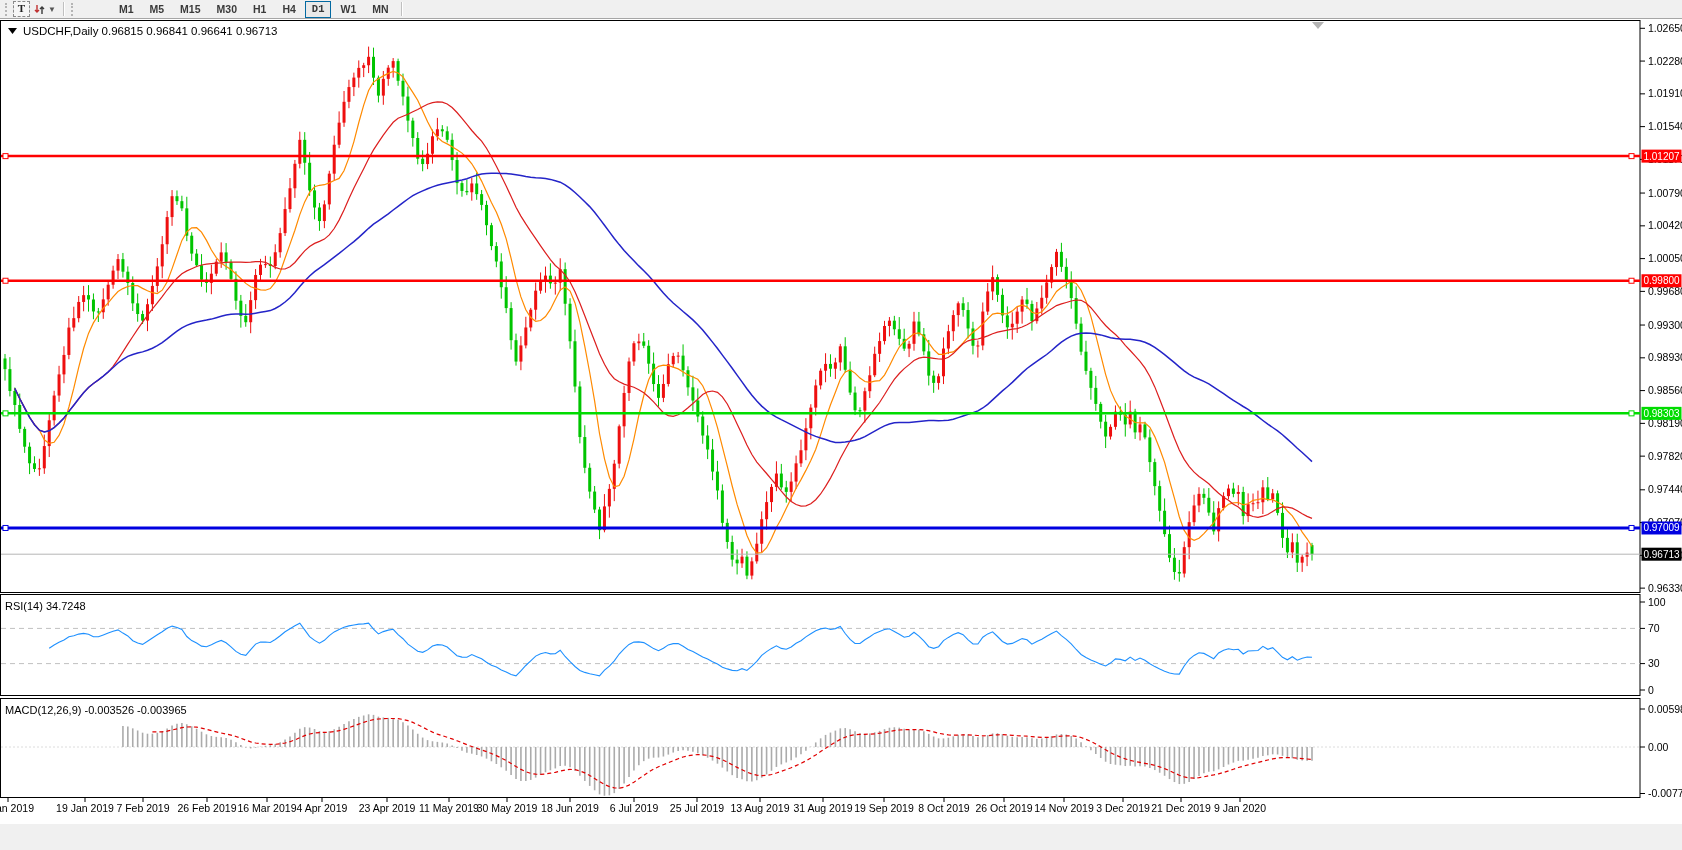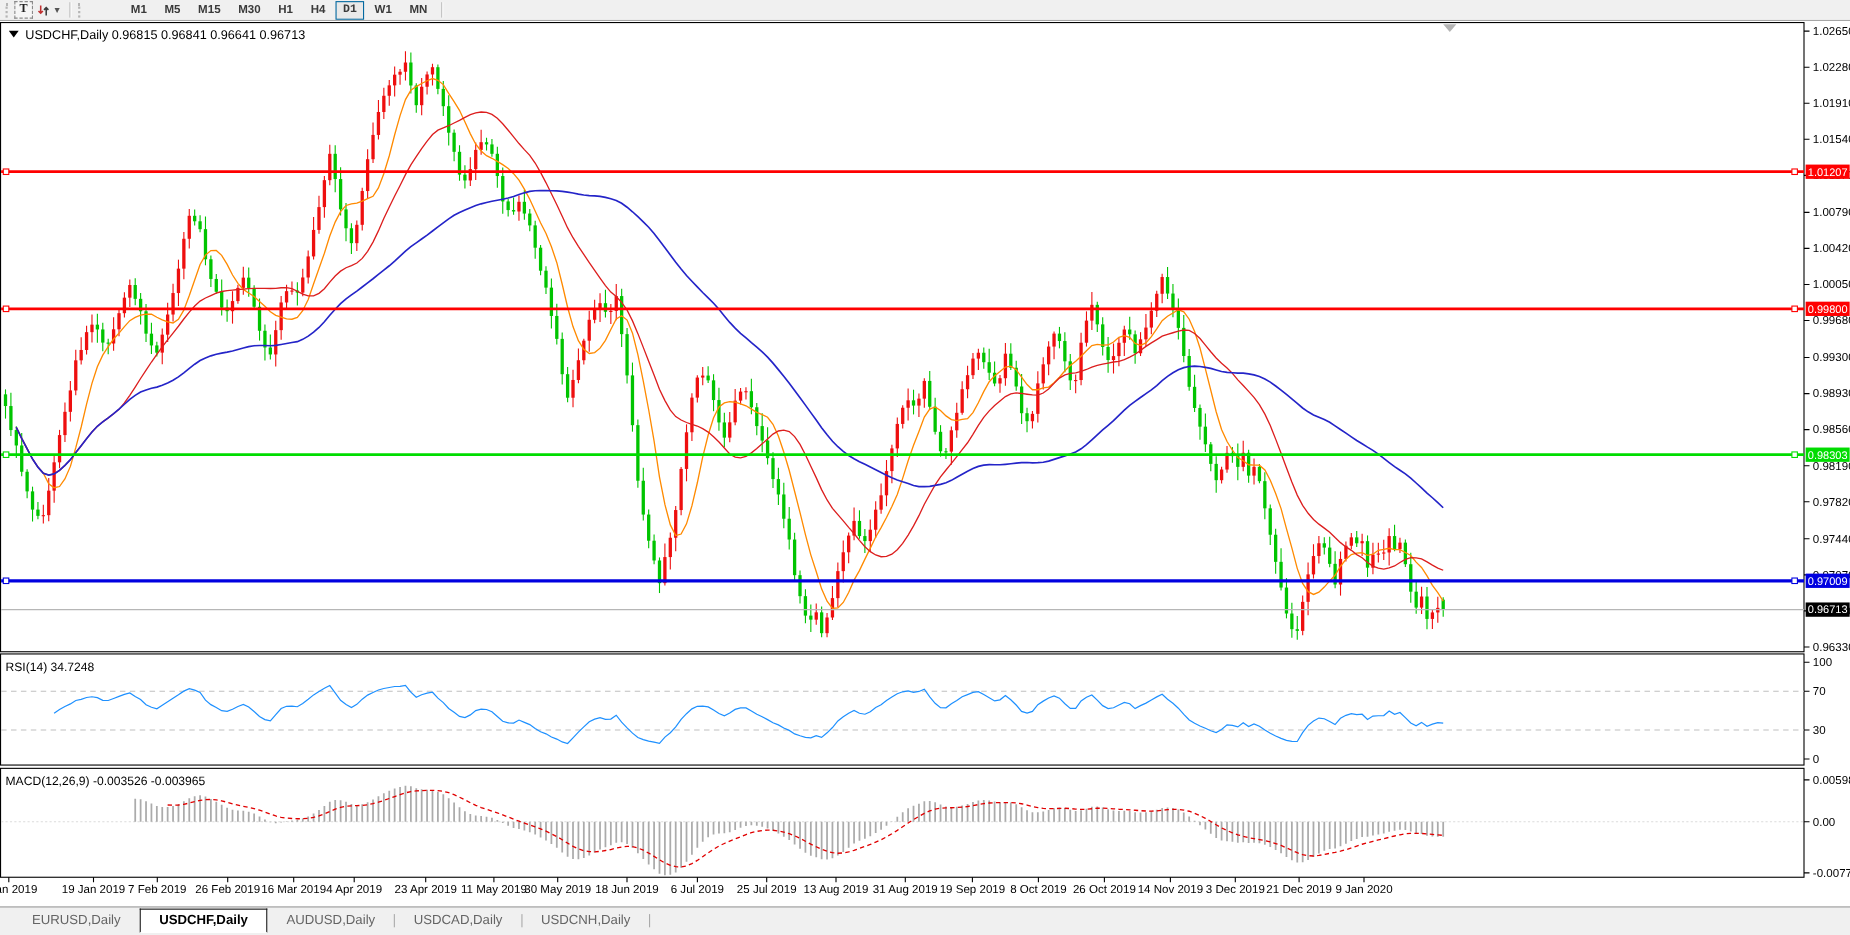--- a/index.html
+++ b/index.html
@@ -986,23 +986,13 @@
         <text x="1064" y="794" font-size="10.5" fill="#000" text-anchor="middle">14 Nov 2019</text>
         <line x1="1123" y1="779.5" x2="1123" y2="784" stroke="#000"></line>
         <text x="1123" y="794" font-size="10.5" fill="#000" text-anchor="middle">3 Dec 2019</text>
         <line x1="1181" y1="779.5" x2="1181" y2="784" stroke="#000"></line>
         <text x="1181" y="794" font-size="10.5" fill="#000" text-anchor="middle">21 Dec 2019</text>
         <line x1="1240" y1="779.5" x2="1240" y2="784" stroke="#000"></line>
         <text x="1240" y="794" font-size="10.5" fill="#000" text-anchor="middle">9 Jan 2020</text>
       </g>
     </svg>
 
-  <div class="tabbar" id="tabbar">
-      <span class="tab">EURUSD,Daily</span>
-      <span class="tab active">USDCHF,Daily</span>
-      <span class="tab">AUDUSD,Daily</span>
-      <span class="tabsep"></span>
-      <span class="tab">USDCAD,Daily</span>
-      <span class="tabsep"></span>
-      <span class="tab">USDCNH,Daily</span>
-      <span class="tabsep"></span>
-    </div>
 </div>
 
 </body></html>

